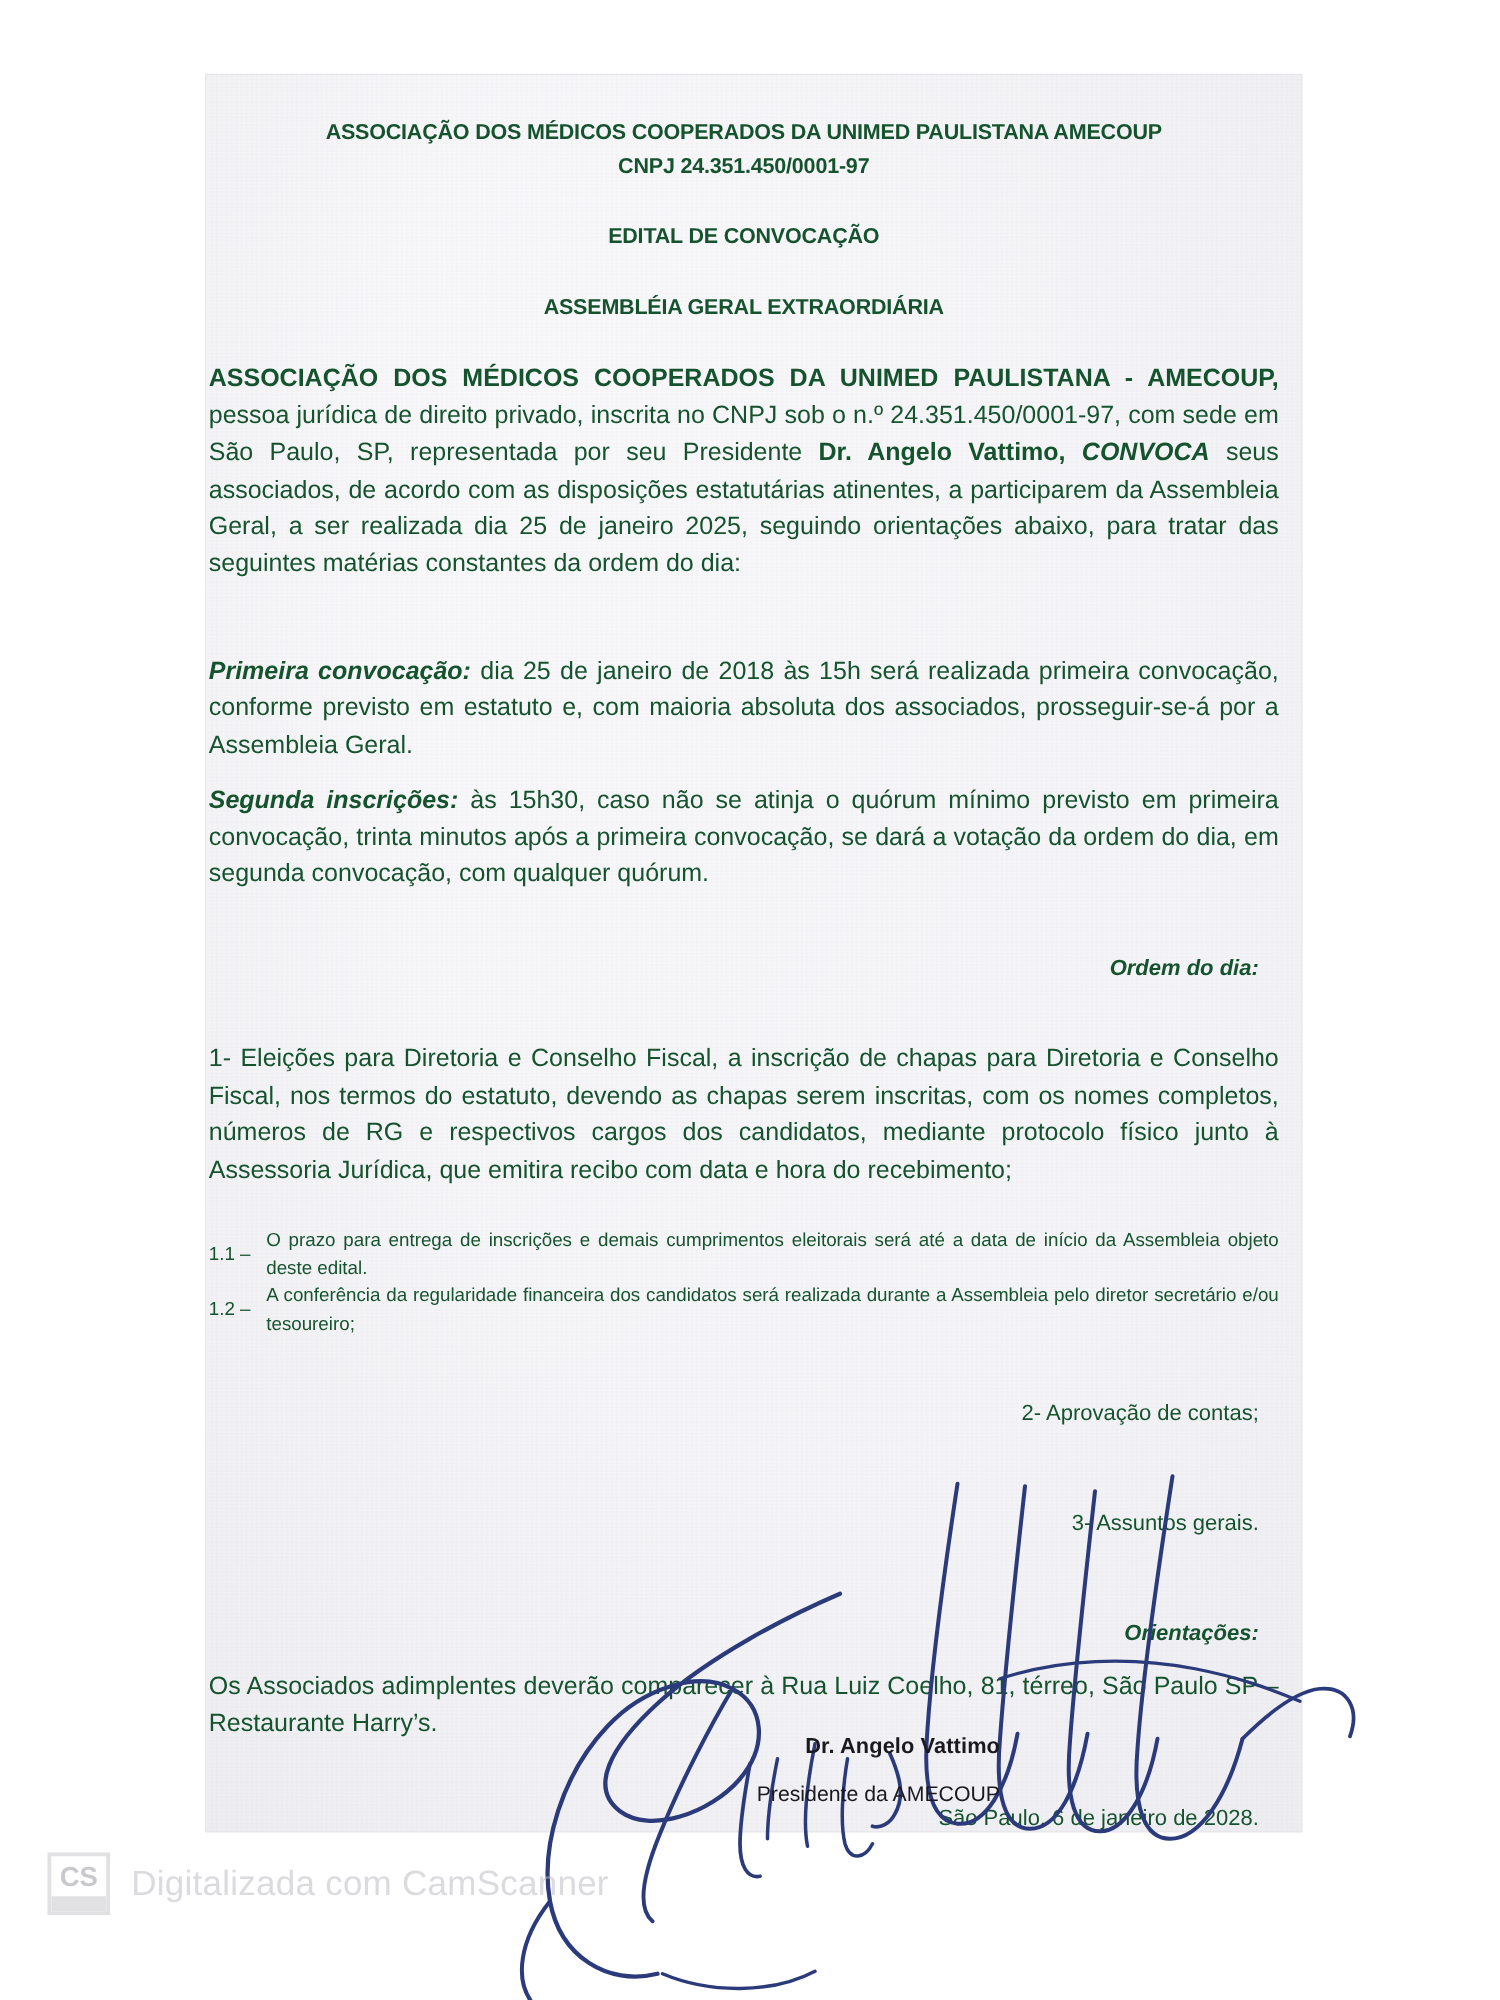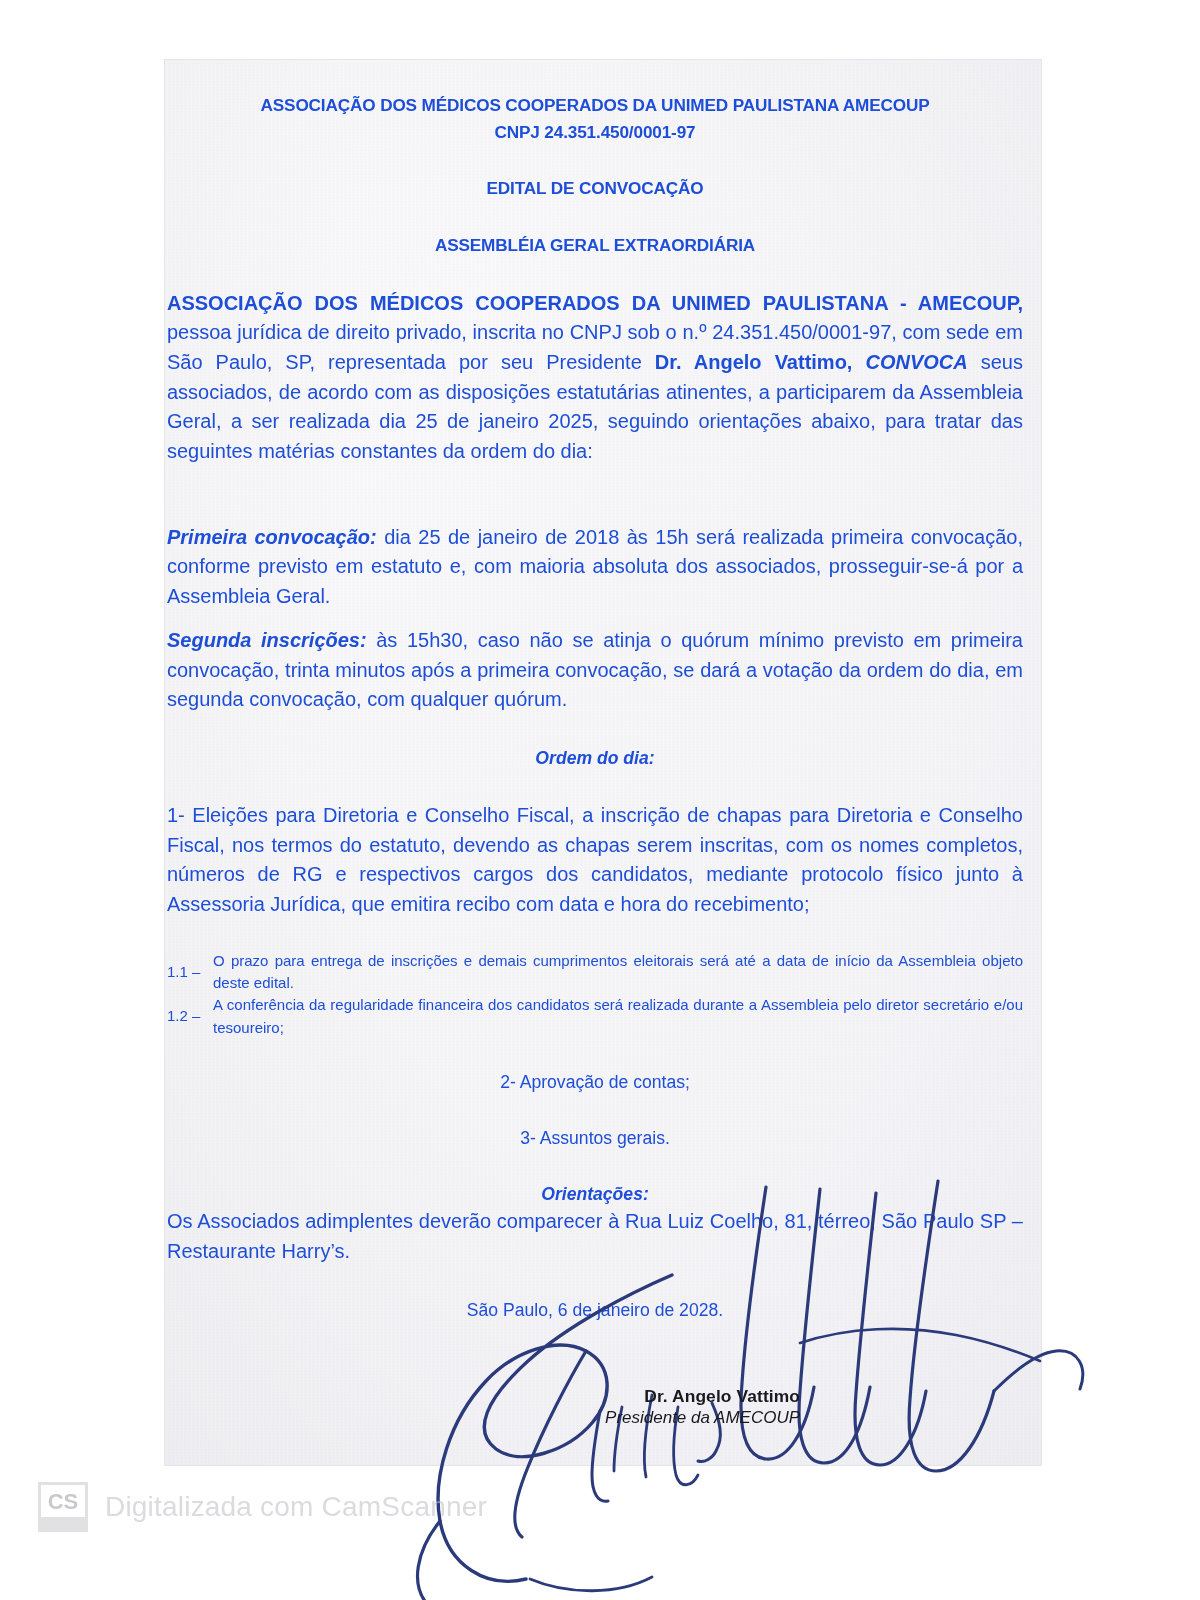--- a/index.html
+++ b/index.html
@@ -41,21 +41,21 @@
     background: radial-gradient(ellipse at 55% 45%, rgba(255,255,255,0) 45%, rgba(120,118,130,0.05) 100%);
     pointer-events:none;
   }
 
   
   #doc {
     position: absolute;
     left: 167px;
     top: 92px;
     width: 856px;
-    color: #1d4ed8;
+    color: #14532d;
     font-size: 17.6px;
     line-height: 1.46;
     -webkit-font-smoothing: antialiased;
   }
 
   .center { text-align: center; }
   .bold { font-weight: 700; }
   .bi { font-weight: 700; font-style: italic; }
 
   .title-line {
@@ -70,22 +70,22 @@
   .gap-xl { height: 56px; }
 
   .para {
     text-align: justify;
     text-justify: inter-word;
     margin: 0;
     font-size: 20px;
     line-height: 1.485;
   }
   .para-left {
-    text-align: center;
-    margin: 0;
+    text-align: right;
+    margin: 16px;
     font-size: 17.6px;
     line-height: 1.485;
   }
 
   .sub-item {
     display: flex;
     align-items: center;
     text-align: justify;
     font-size: 15px;
     line-height: 1.485;
@@ -122,23 +122,22 @@
     width: 400px;
     text-align: right;
     color: #1a1920;
   }
   #sign-caption .name {
     font-weight: 700;
     font-size: 17.4px;
     letter-spacing: 0.1px;
   }
   #sign-caption .role {
-    font-style: italic;
     font-size: 17px;
-    margin-top: 1px;
+    margin-top: 19px;
   }
 
   
   #watermark {
     position: absolute;
     left: 38px;
     top: 1482px;
     display: flex;
     align-items: center;
     gap: 17px;

